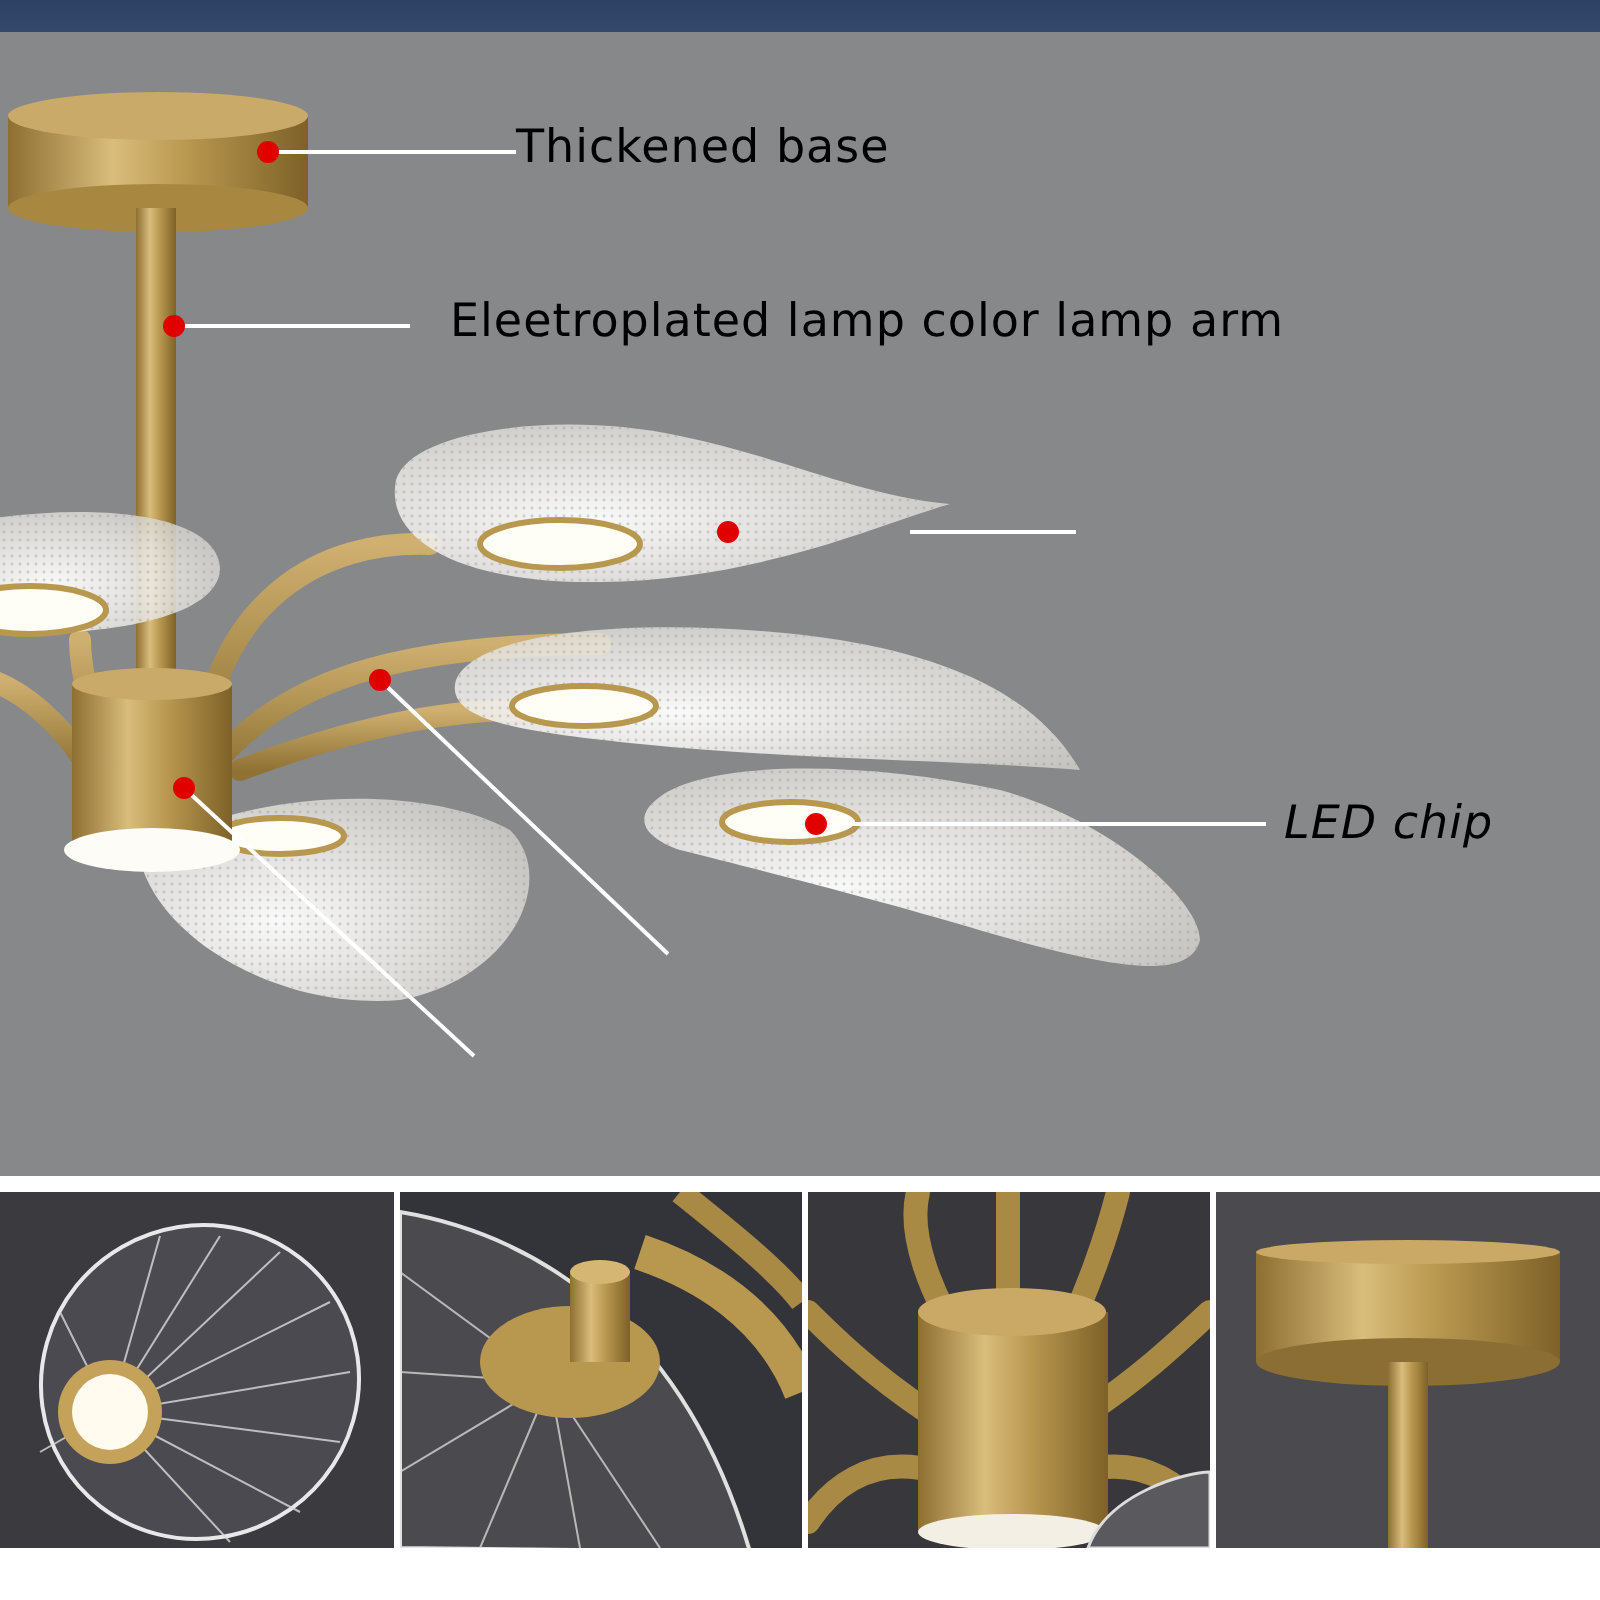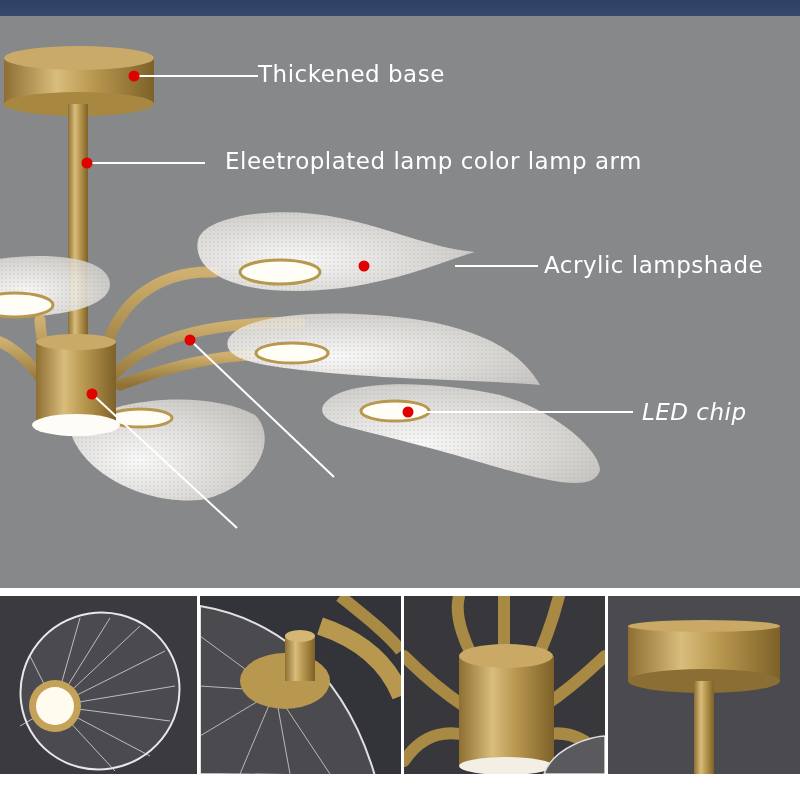--- a/index.html
+++ b/index.html
@@ -1,20 +1,20 @@
 <!DOCTYPE html>
 <html><head>
 <meta charset="utf-8">
 <style>
   html, body { margin: 0; padding: 0; background: #ffffff; }
   body { width: 800px; height: 800px; position: relative; overflow: hidden; font-family: "DejaVu Sans", sans-serif; }
   .top-band { position: absolute; left: 0; top: 0; width: 800px; height: 16px; background: linear-gradient(180deg, #2c4163, #34496b); }
   .main { position: absolute; left: 0; top: 16px; width: 800px; height: 572px; background: #87888a; overflow: hidden; }
   .main svg { position: absolute; left: 0; top: -16px; }
-  .label { position: absolute; color: #ffffff; font-size: 23px; letter-spacing: 0.5px; white-space: nowrap; line-height: 1; }
+  .label { position: absolute; color: #000000; font-size: 23px; letter-spacing: 0.5px; white-space: nowrap; line-height: 1; }
   .thumbs { position: absolute; left: 0; top: 596px; width: 800px; height: 178px; }
   .thumb { position: absolute; top: 0; height: 178px; overflow: hidden; background: #3b3a3e; }
   .thumb svg { display: block; }
 </style>
 </head>
 <body>
 
 <div class="top-band"></div>
 
 <div class="main">
@@ -107,21 +107,20 @@
       <circle cx="87" cy="163" r="5.5"></circle>
       <circle cx="364" cy="266" r="5.5"></circle>
       <circle cx="408" cy="412" r="5.5"></circle>
       <circle cx="190" cy="340" r="5.5"></circle>
       <circle cx="92" cy="394" r="5.5"></circle>
     </g>
   </svg>
 
   <span class="label" style="left:258px; top:47px;">Thickened base</span>
   <span class="label" style="left:225px; top:134px;">Eleetroplated lamp color lamp arm</span>
-  <span class="label" style="left:544px; top:238px;">Acrylic lampshade</span>
   <span class="label" style="left:642px; top:385px;font-style:italic;">LED chip</span>
 </div>
 
 <div class="thumbs">
 
   <div class="thumb" style="left:0; width:197px;">
     <svg width="197" height="178" viewBox="0 0 197 178">
       <rect width="197" height="178" fill="#3a3a3f"></rect>
       <ellipse cx="100" cy="95" rx="80" ry="78" transform="rotate(-30 100 95)" fill="#4a4a50" stroke="#e8e8ea" stroke-width="2"></ellipse>
       <g stroke="#dcdcdc" stroke-width="1" opacity="0.8">

